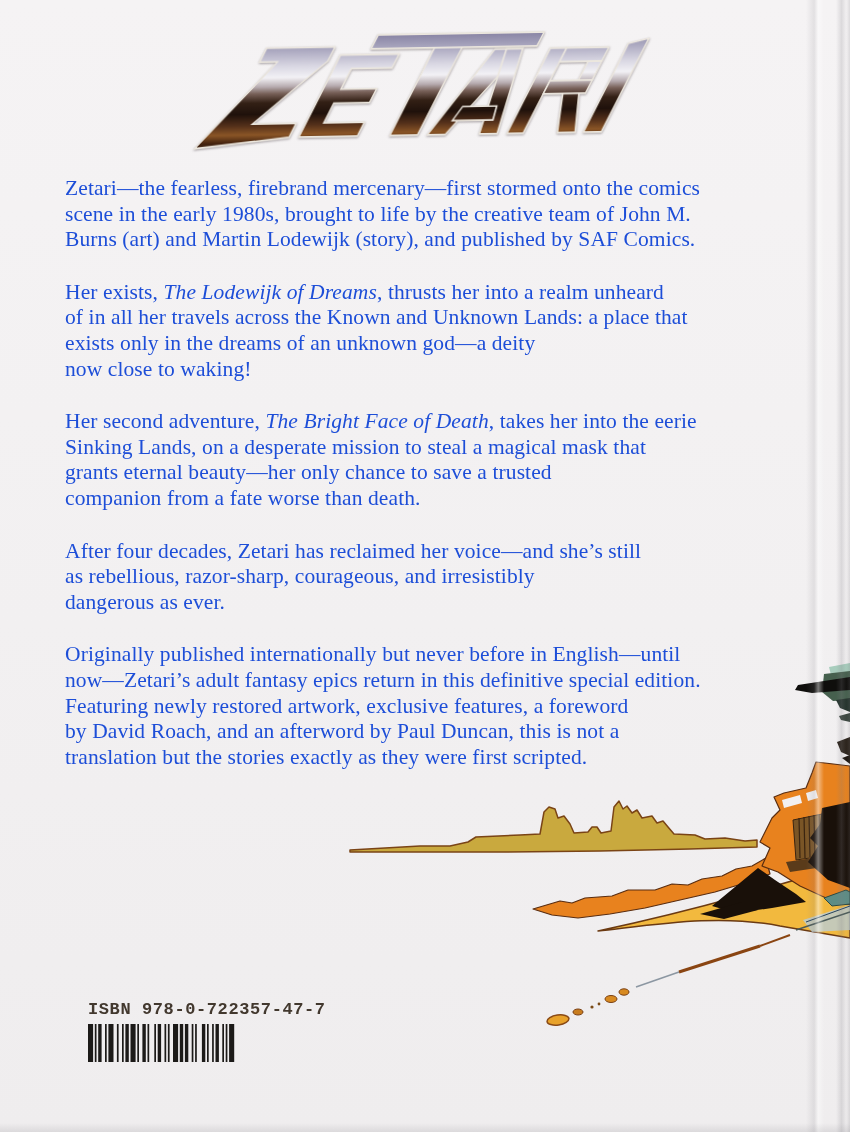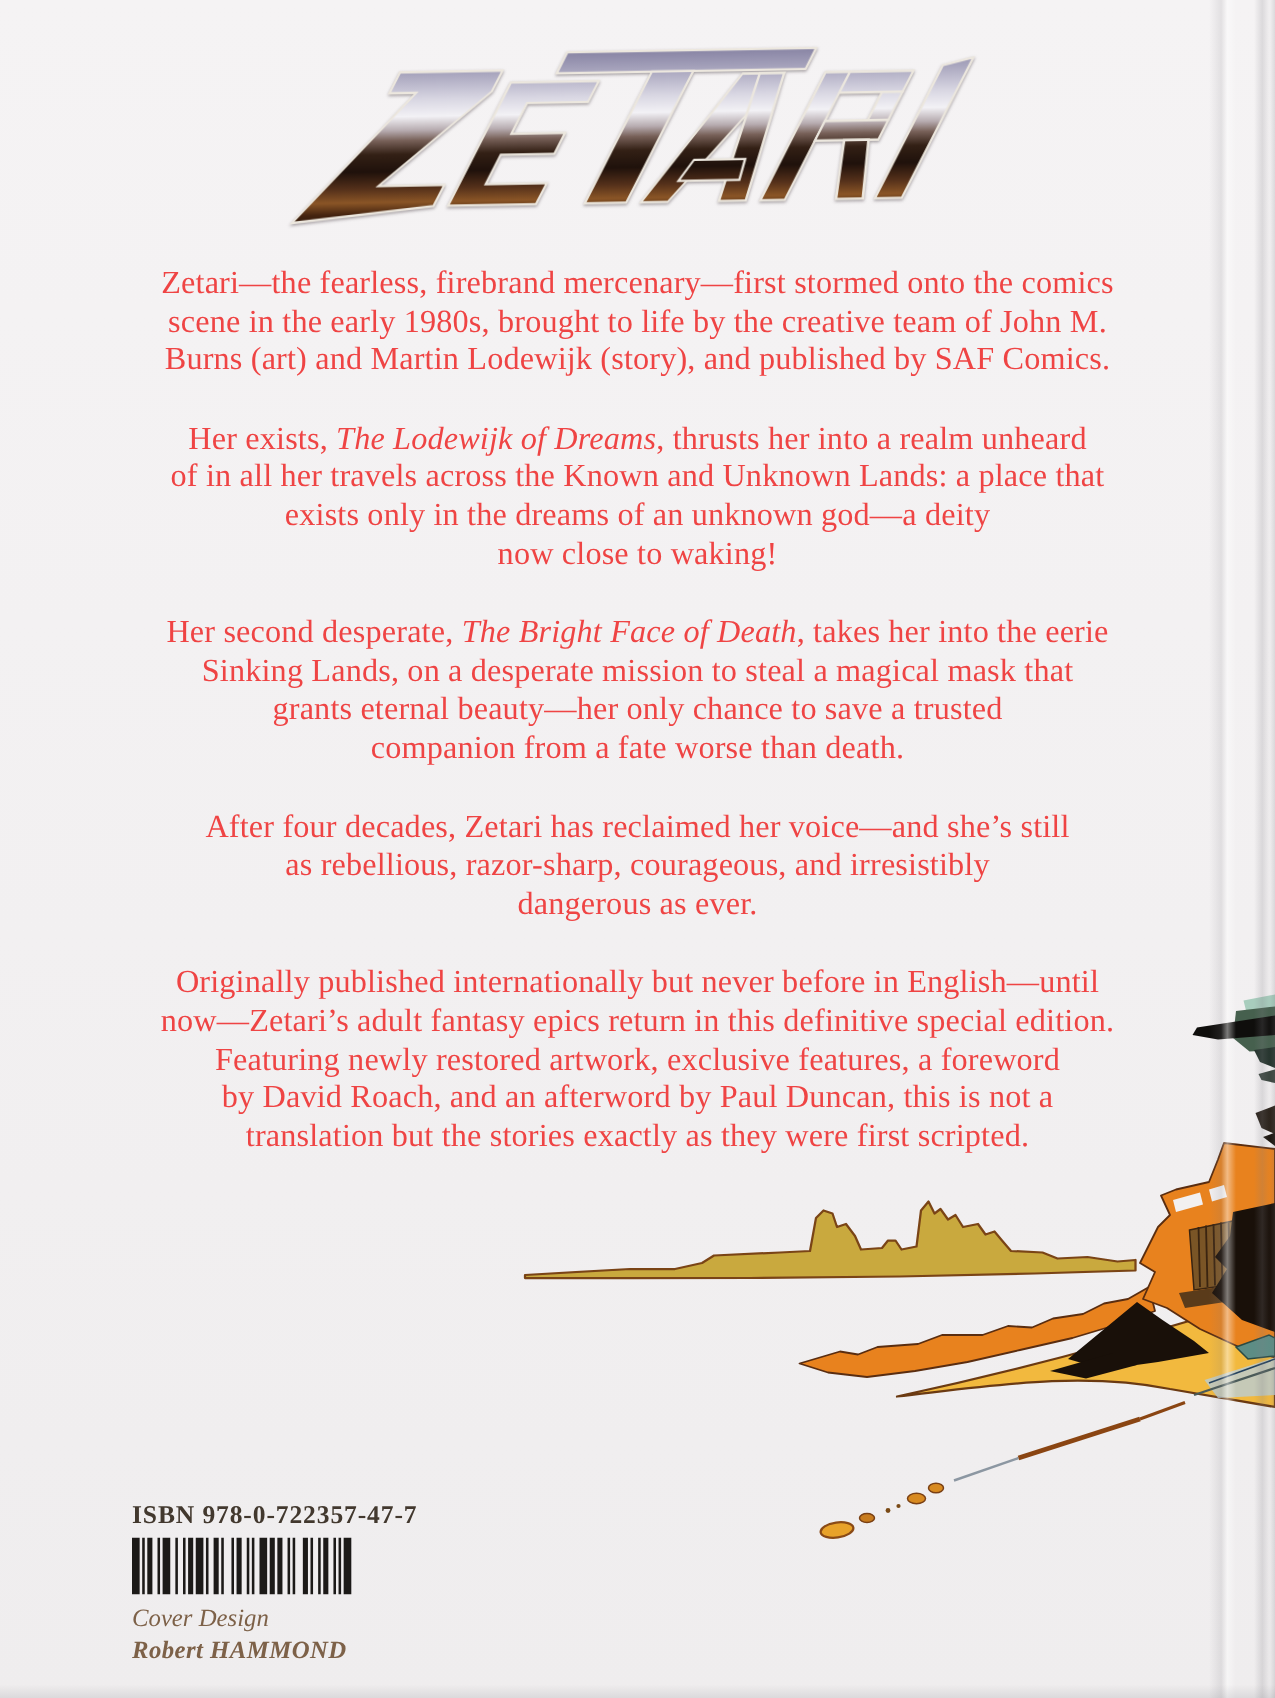--- a/index.html
+++ b/index.html
@@ -12,34 +12,34 @@
   
   .logo-wrap{
     position:absolute;top:28px;left:0;right:0;
     display:flex;justify-content:center;
     transform:rotate(-1deg);
   }
   .logo-wrap svg{filter:drop-shadow(0 1px 1px rgba(45,32,40,.4));}
   
   .blurb{
     position:absolute;top:176px;left:65px;width:720px;
-    text-align:center;color:#ef4444;
+    text-align:left;color:#1d4ed8;
   }
   .blurb p{
     margin:0 0 27px 0;font-size:21.5px;line-height:25.6px;
     white-space:pre-line;letter-spacing:.1px;
   }
   .blurb em{font-style:italic;}
   
   .artwork{position:absolute;left:330px;top:640px;width:520px;height:492px;}
   
   .colophon{position:absolute;left:88px;top:1000px;}
   .isbn{
     font-size:17px;font-weight:bold;color:#42382e;
-    letter-spacing:.6px;margin:0 0 5px 0;
+    letter-spacing:.6px;margin:0 0 5px 0;font-family:Liberation Mono, monospace;
   }
   .barcode{display:block;margin:0 0 6px 0;}
   .credit{font-size:16.5px;font-style:italic;color:#7d6148;line-height:20.5px;}
   .credit .name{font-weight:bold;letter-spacing:.3px;}
   
   .crease{position:absolute;top:0;bottom:0;pointer-events:none;}
   .crease-a{left:806px;width:18px;
     background:linear-gradient(90deg,rgba(0,0,0,0),rgba(128,126,133,.16) 45%,rgba(255,255,255,.45) 68%,rgba(0,0,0,0));}
   .crease-b{left:836px;width:11px;
     background:linear-gradient(90deg,rgba(0,0,0,0),rgba(128,126,133,.22) 50%,rgba(0,0,0,0));}
@@ -90,21 +90,21 @@
   </div>
 
   <div class="blurb" id="blurb">
       <p><span>Zetari—the fearless, firebrand mercenary—first stormed onto the comics
 scene in the early 1980s, brought to life by the creative team of John M.
 Burns (art) and Martin Lodewijk (story), and published by SAF Comics.</span></p>
       <p><span>Her exists, </span><em>The Lodewijk of Dreams</em><span>, thrusts her into a realm unheard
 of in all her travels across the Known and Unknown Lands: a place that
 exists only in the dreams of an unknown god—a deity
 now close to waking!</span></p>
-      <p><span>Her second desperate, </span><em>The Bright Face of Death</em><span>, takes her into the eerie
+      <p><span>Her second adventure, </span><em>The Bright Face of Death</em><span>, takes her into the eerie
 Sinking Lands, on a desperate mission to steal a magical mask that
 grants eternal beauty—her only chance to save a trusted
 companion from a fate worse than death.</span></p>
       <p><span>After four decades, Zetari has reclaimed her voice—and she’s still
 as rebellious, razor-sharp, courageous, and irresistibly
 dangerous as ever.</span></p>
       <p><span>Originally published internationally but never before in English—until
 now—Zetari’s adult fantasy epics return in this definitive special edition.
 Featuring newly restored artwork, exclusive features, a foreword
 by David Roach, and an afterword by Paul Duncan, this is not a
@@ -198,23 +198,19 @@
         <rect x="103.70000000000006" y="0" width="1.7" height="38" fill="#1c1a18"></rect>
         <rect x="107.10000000000007" y="0" width="1.7" height="38" fill="#1c1a18"></rect>
         <rect x="113.90000000000006" y="0" width="3.4" height="38" fill="#1c1a18"></rect>
         <rect x="119.00000000000007" y="0" width="1.7" height="38" fill="#1c1a18"></rect>
         <rect x="124.10000000000008" y="0" width="1.7" height="38" fill="#1c1a18"></rect>
         <rect x="127.50000000000009" y="0" width="3.4" height="38" fill="#1c1a18"></rect>
         <rect x="134.3000000000001" y="0" width="1.7" height="38" fill="#1c1a18"></rect>
         <rect x="137.70000000000007" y="0" width="1.7" height="38" fill="#1c1a18"></rect>
         <rect x="141.10000000000005" y="0" width="5.1" height="38" fill="#1c1a18"></rect>
       </svg>
-    <div class="credit">
-      <div>Cover Design</div>
-      <div class="name">Robert HAMMOND</div>
-    </div>
   </div>
 
   <div class="crease crease-a"></div>
   <div class="crease crease-b"></div>
   <div class="crease edge-right"></div>
   <div class="edge-bottom"></div>
 </div>
 
 </body></html>

